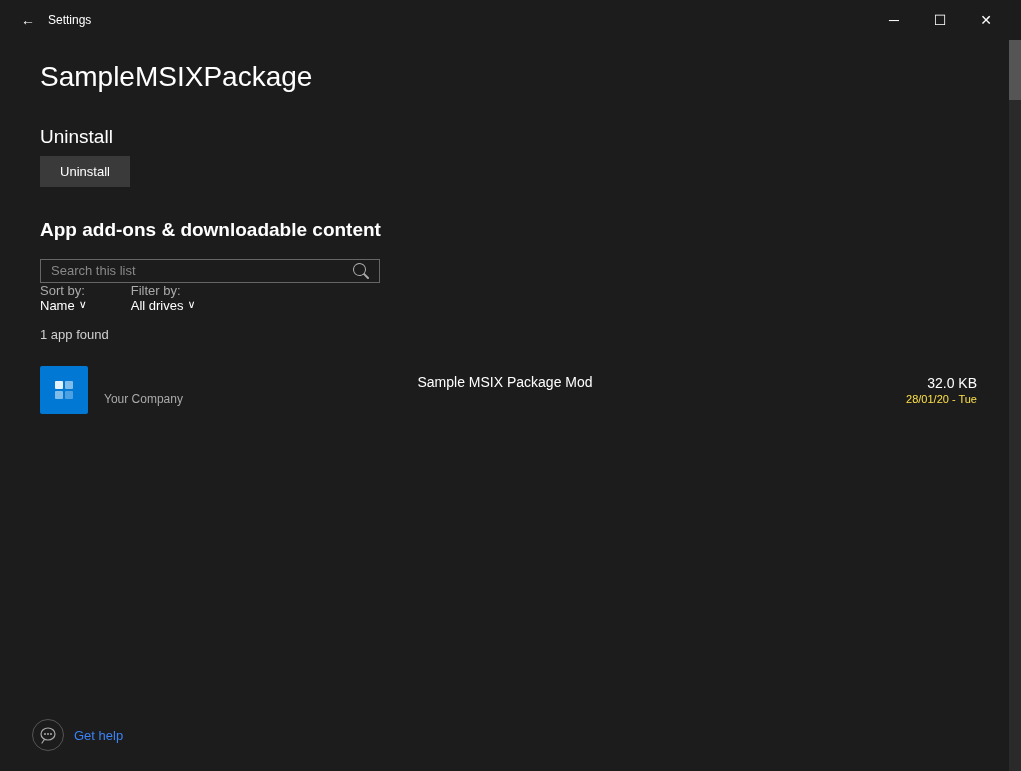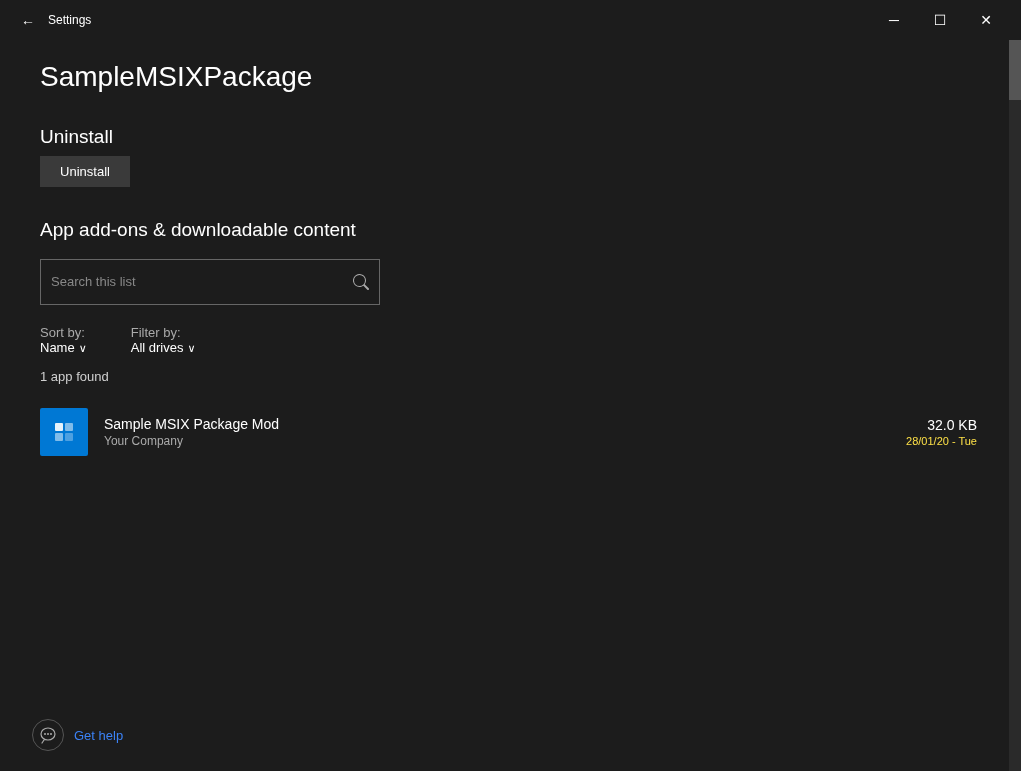--- a/index.html
+++ b/index.html
@@ -131,34 +131,33 @@
     }
 
     
     .section-spacer {
       height: 32px;
     }
 
     
     .addons-heading {
       font-size: 19px;
-      font-weight: 400;
+      font-weight: 700;
       color: #ffffff;
       margin-bottom: 18px;
     }
 
     
     .search-box {
       display: flex;
       align-items: center;
       border: 1px solid #666;
       background-color: #1c1c1c;
       width: 340px;
-      height: 46px;
-      margin-bottom: 20px;
+      height: 24px;
     }
 
     .search-input {
       flex: 1;
       background: transparent;
       border: none;
       outline: none;
       color: #aaa;
       font-size: 13px;
       font-family: 'Segoe UI', Arial, sans-serif;
@@ -195,21 +194,21 @@
     }
 
     .filter-label {
       color: #aaa;
     }
 
     .filter-value {
       color: #ffffff;
       cursor: pointer;
       display: flex;
-      align-items: flex-end;
+      align-items: flex-start;
       gap: 4px;
     }
 
     
     .app-count {
       font-size: 13px;
       color: #d0d0d0;
       margin-bottom: 16px;
     }
 
@@ -236,20 +235,21 @@
     }
 
     .app-info {
       flex: 1;
     }
 
     .app-name {
       font-size: 14px;
       color: #ffffff;
       margin-bottom: 2px;
+      text-align: center;
     }
 
     .app-company {
       font-size: 12px;
       color: #aaa;
     }
 
     .app-meta {
       text-align: right;
     }

